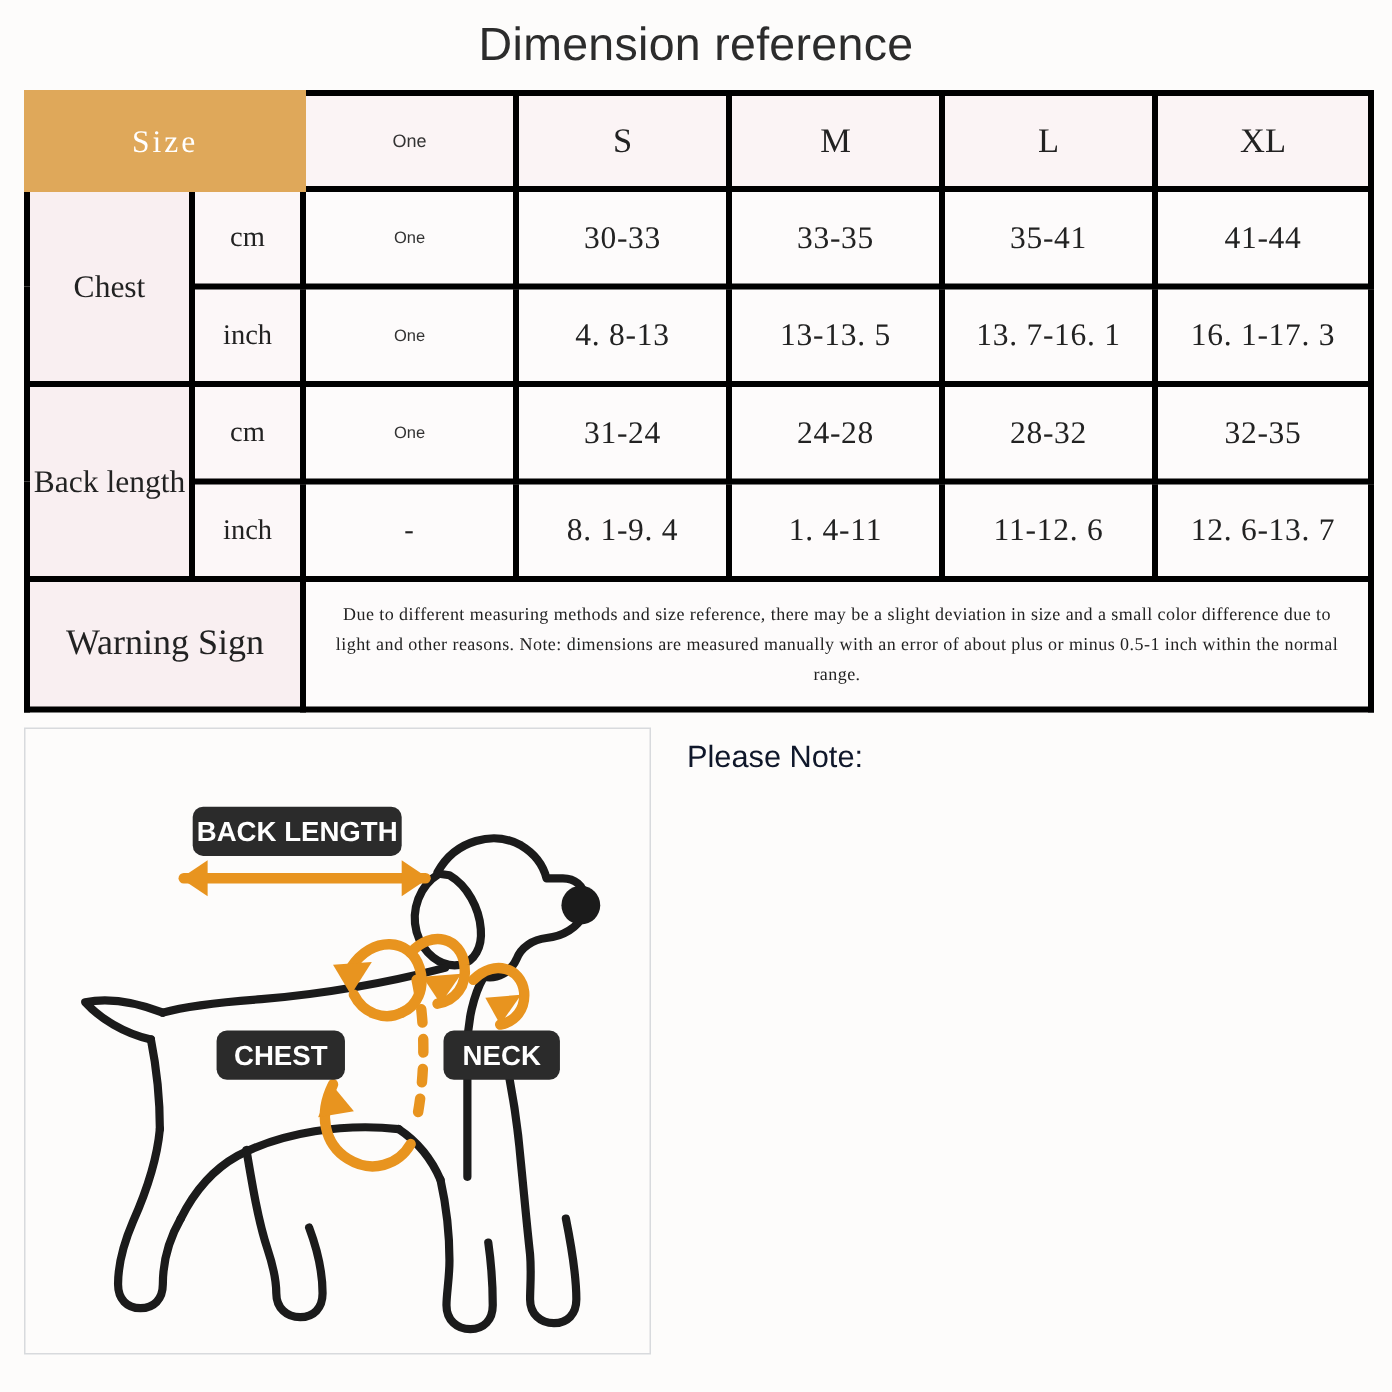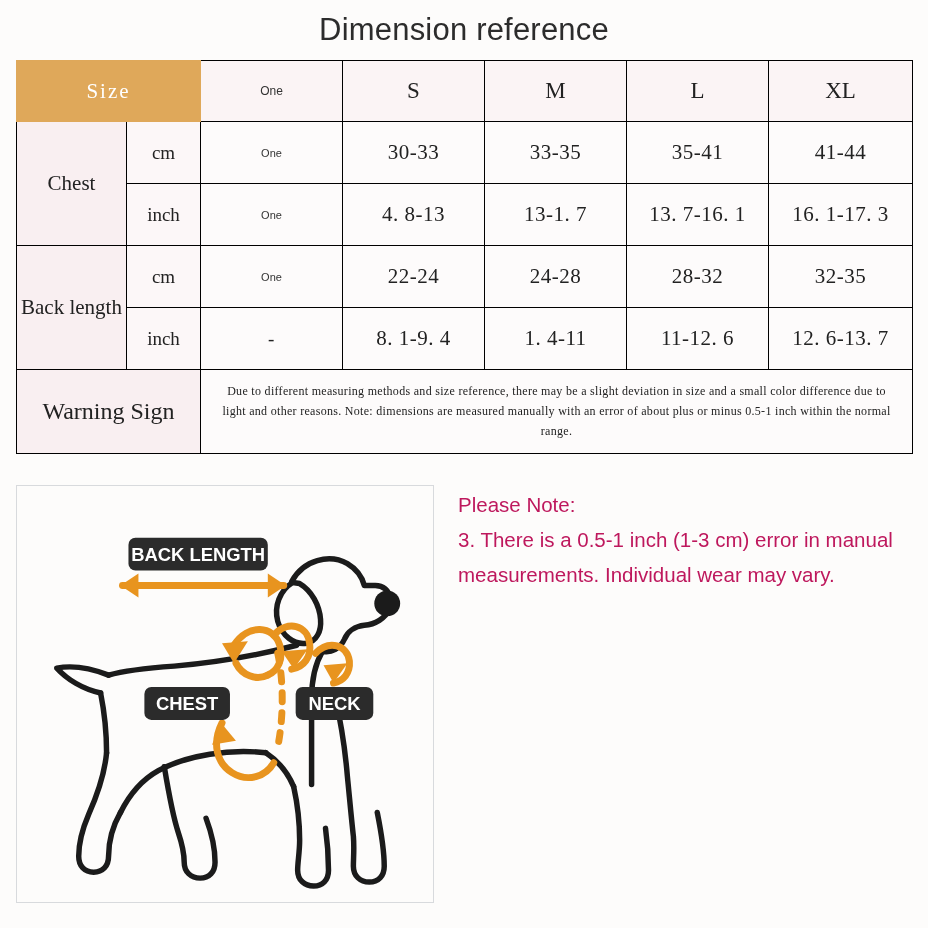--- a/index.html
+++ b/index.html
@@ -33,21 +33,21 @@
   .size-table {
     position: absolute;
     left: 16px;
     top: 60px;
     width: 896px;
     border-collapse: collapse;
     table-layout: fixed;
     font-family: "Liberation Serif", serif;
   }
   .size-table td {
-    border: 1px solid #000000;
+    border: 4px solid #000000;
     text-align: center;
     vertical-align: middle;
     color: #222;
     background: #fdfbfb;
   }
 
   .hdr-size {
     background: #dfa85a !important;
     color: #ffffff !important;
     font-size: 21px;
@@ -137,21 +137,21 @@
   }
 
   .notes {
     position: absolute;
     left: 442px;
     top: 2px;
     width: 454px;
     font-family: "Liberation Sans", sans-serif;
     font-size: 20.5px;
     line-height: 1.71;
-    color: #be185d;
+    color: #0f172a;
   }
   .notes p {
     margin: 0;
   }
 </style>
 </head>
 <body>
 
 <div class="title">Dimension reference</div>
 
@@ -183,30 +183,30 @@
       <td class="val-cell">30-33</td>
       <td class="val-cell">33-35</td>
       <td class="val-cell">35-41</td>
       <td class="val-cell">41-44</td>
     </tr>
 
     <tr>
       <td class="lbl-unit">inch</td>
       <td class="val-cell one-val">One</td>
       <td class="val-cell">4. 8-13</td>
-      <td class="val-cell">13-1. 7</td>
+      <td class="val-cell">13-13. 5</td>
       <td class="val-cell">13. 7-16. 1</td>
       <td class="val-cell">16. 1-17. 3</td>
     </tr>
 
     <tr>
       <td class="lbl-group" rowspan="2">Back length</td>
       <td class="lbl-unit">cm</td>
       <td class="val-cell one-val">One</td>
-      <td class="val-cell">22-24</td>
+      <td class="val-cell">31-24</td>
       <td class="val-cell">24-28</td>
       <td class="val-cell">28-32</td>
       <td class="val-cell">32-35</td>
     </tr>
 
     <tr>
       <td class="lbl-unit">inch</td>
       <td class="val-cell dash">-</td>
       <td class="val-cell">8. 1-9. 4</td>
       <td class="val-cell">1. 4-11</td>
@@ -299,15 +299,14 @@
       </g>
       <g>
         <rect x="280" y="202" width="78" height="33" rx="7" fill="#2b2b2b"></rect>
         <text class="badge-text" x="319" y="225" text-anchor="middle" font-size="18.5">NECK</text>
       </g>
     </svg>
   </div>
 
   <div class="notes">
     <p>Please Note:</p>
-    <p>3. There is a 0.5-1 inch (1-3 cm) error in manual measurements. Individual wear may vary.</p>
   </div>
 </div>
 
 </body></html>

